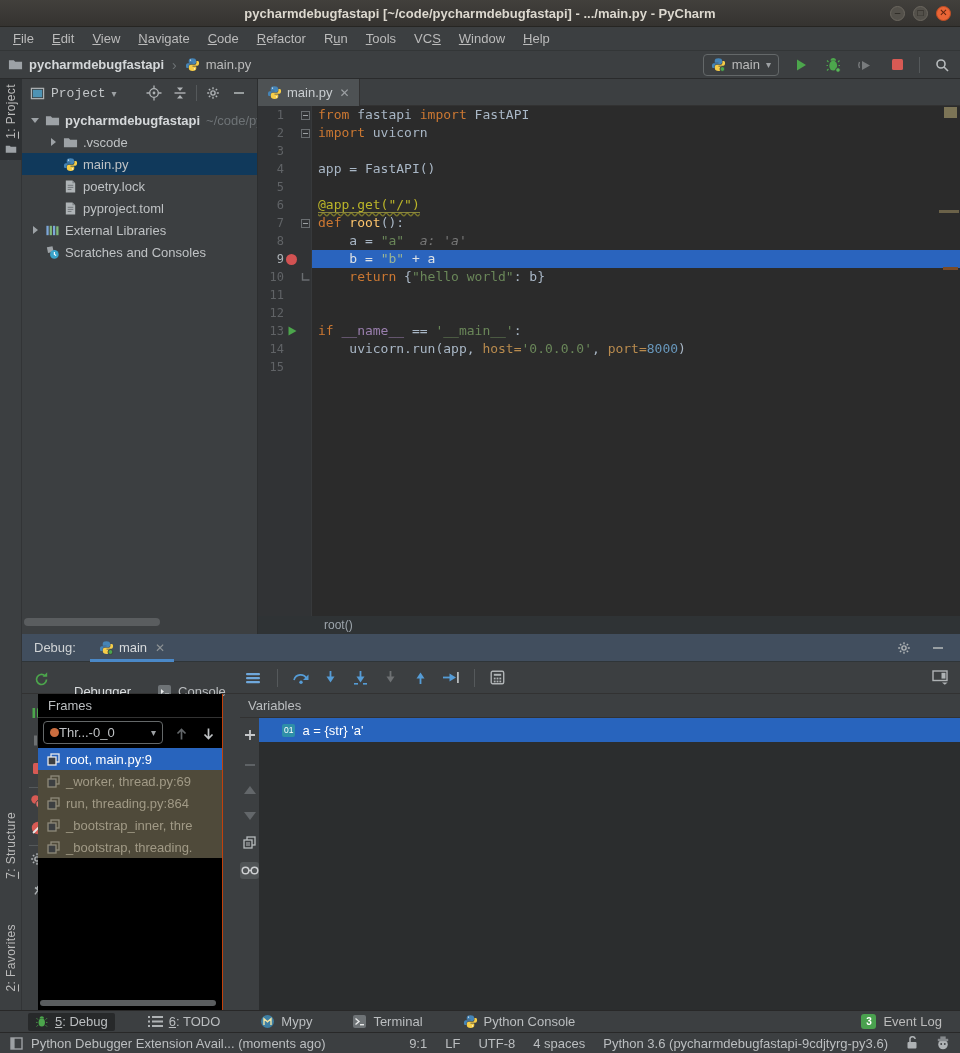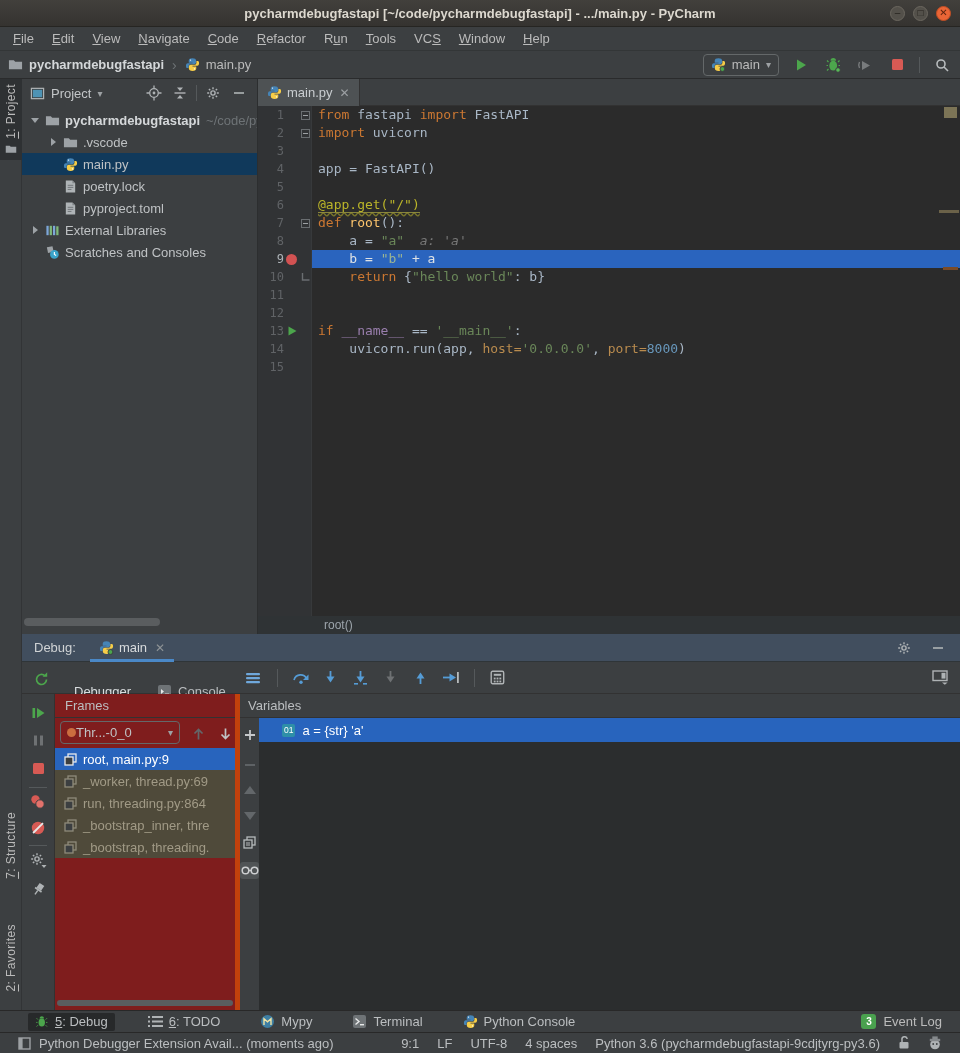--- a/index.html
+++ b/index.html
@@ -42,21 +42,21 @@
   .stripe-btn .vtxt { writing-mode:vertical-rl; transform:rotate(180deg); font-size:12px; color:#BBBBBB;
     letter-spacing:.4px; }
   .stripe-btn.active { background:#2E3133; }
   .stripe-structure { position:absolute; bottom:122px; left:0; }
   .stripe-favorites { position:absolute; bottom:10px; left:0; }
 
   
   .project { position:absolute; top:79px; left:22px; width:236px; height:555px; background:#3C3F41;
     border-right:1px solid #2C2E2F; overflow:hidden; }
   .proj-header { height:28px; display:flex; align-items:center; gap:6px; padding:0 8px; }
-  .proj-title { color:#C3C6C8; }
+  .proj-title { color:#C3C6C8;font-family:Liberation Mono, monospace; }
   .caret { color:#9DA1A4; font-size:10px; }
   .proj-header .spacer { flex:1; }
   .tree { margin-top:2px; }
   .tree-row { height:22px; display:flex; align-items:center; white-space:nowrap; overflow:hidden; }
   .tree-row.selected { background:#10395B; }
   .tr-chev { width:17px; display:inline-flex; justify-content:center; flex:none; }
   .tr-icon { width:19px; display:inline-flex; justify-content:center; flex:none; }
   .tr-label { padding-left:3px; color:#BFC2C4; }
   .tr-label.bold { font-weight:bold; color:#D5D8DA; }
   .tr-extra { padding-left:6px; color:#6E7376; }
@@ -111,22 +111,22 @@
   .dtab.active { color:#DADDDF; }
   .tsep { width:1px; height:18px; background:#55595B; margin:0 3px; }
   .dbg-toolbar .right { margin-left:auto; padding-right:10px; display:flex; }
 
   .dbg-body { position:absolute; top:60px; left:0; right:0; bottom:0; }
   .dbg-leftcol { position:absolute; left:0; top:0; bottom:0; width:33px; background:#3C3F41;
     border-right:1px solid #323232; }
   .dbg-leftcol .licn { position:absolute; left:0; width:32px; display:flex; justify-content:center; }
   .lsep { position:absolute; left:7px; width:18px; height:1px; background:#55595B; }
 
-  .frames-panel { position:absolute; left:33px; top:0; bottom:0; width:185px; background:#7f1d1d;
-    border-right:5px solid #c2410c; }
+  .frames-panel { position:absolute; left:16px; top:0; bottom:0; width:185px; background:#000000;
+    border-right:1px solid #c2410c; }
   .panel-header { height:24px; line-height:24px; padding-left:10px; color:#BBBEC0;
     border-bottom:1px solid #323232; }
   .thread-combo { position:absolute; left:5px; top:27px; width:120px; height:23px;
     border:1px solid #646869; border-radius:4px; display:flex; align-items:center; padding:0 6px; }
   .thread-dot { width:9px; height:9px; border-radius:50%; background:#CB6D3F; flex:none; }
   .thread-label { overflow:hidden; white-space:nowrap; color:#C0C3C5; flex:1; }
   .fnav-up { position:absolute; left:133px; top:30px; }
   .fnav-down { position:absolute; left:160px; top:30px; }
   .frames-list { position:absolute; left:0; right:0; top:54px; }
   .frame-row { height:22px; display:flex; align-items:center; gap:6px; padding-left:9px; color:#BFC2C4;
@@ -149,21 +149,21 @@
   
   .bottombar { position:absolute; top:1010px; left:0; right:0; height:22px; background:#3C3F41;
     border-top:1px solid #282828; display:flex; align-items:center; padding-left:28px; gap:26px; }
   .bb-item { display:flex; align-items:center; gap:6px; height:18px; padding:0 7px; color:#BBBEC0; }
   .bb-item.active { background:#27292A; border-radius:2px; }
   .bb-right { margin-left:auto; display:flex; align-items:center; gap:7px; padding-right:18px; }
   .event-badge { width:15px; height:15px; border-radius:3px; background:#4AA14F; color:#FFFFFF;
     font-size:10px; font-weight:bold; line-height:15px; text-align:center; }
 
   .statusbar { position:absolute; top:1032px; left:0; right:0; height:21px; background:#3C3F41;
-    border-top:1px solid #282828; display:flex; align-items:center; padding:0 18px; gap:8px;
+    border-top:1px solid #282828; display:flex; align-items:center; padding:0 10px; gap:8px;
     color:#BBBEC0; font-size:13px; }
   .sb-right { margin-left:auto; display:flex; align-items:center; gap:18px; }
 </style>
 </head>
 <body>
 
 <div class="app">
 
   <div class="titlebar">
     <span class="title">pycharmdebugfastapi [~/code/pycharmdebugfastapi] - .../main.py - PyCharm</span>

